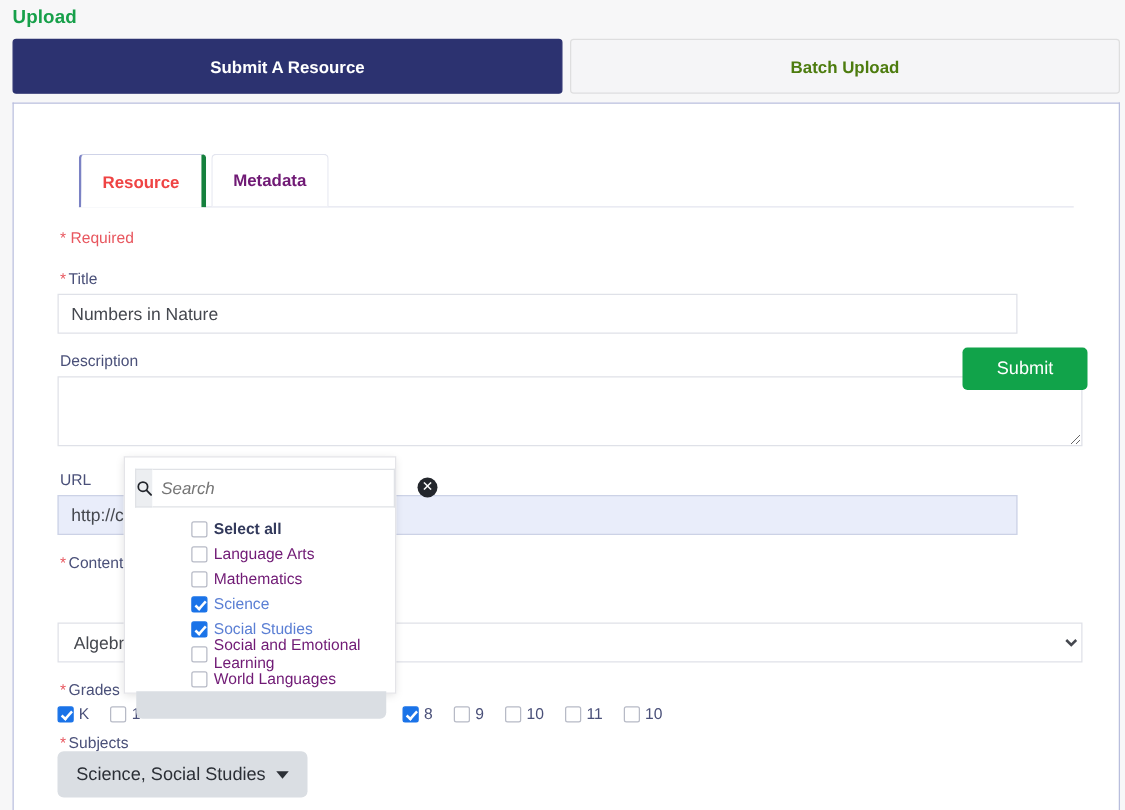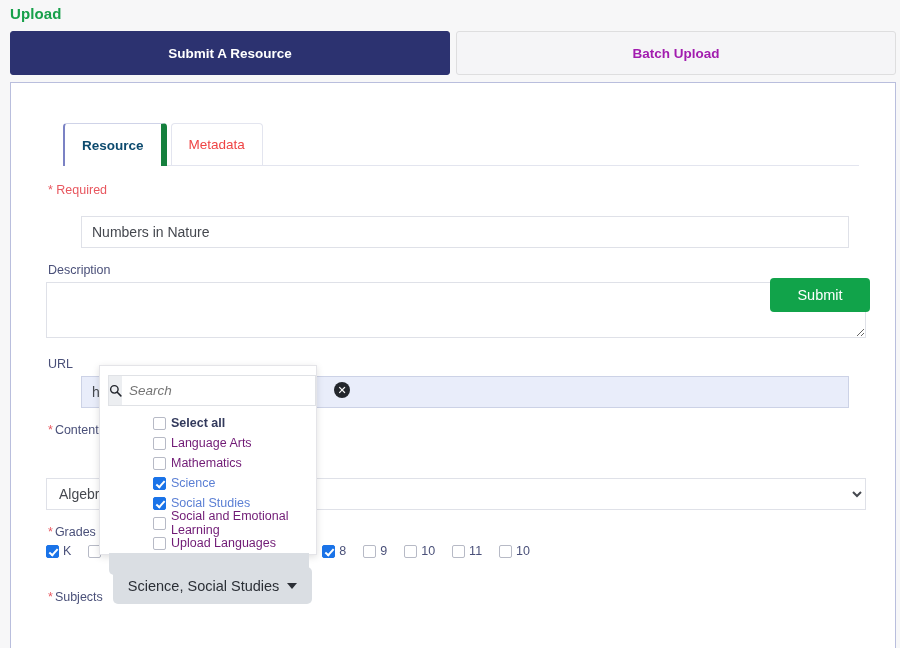--- a/index.html
+++ b/index.html
@@ -27,21 +27,21 @@
     display: flex; gap: 6px;
   }
   .top-tab {
     flex: 1 1 0; height: 44px;
     display: flex; align-items: center; justify-content: center;
     font-size: 13.5px; font-weight: bold;
     border-radius: 3px;
     cursor: pointer; user-select: none;
   }
   .top-tab.active { background: #2c3270; color: #ffffff; border: 1px solid #2c3270; }
-  .top-tab.inactive { background: #f5f5f7; color: #a21caf; border: 1px solid #dededf; }
+  .top-tab.inactive { background: #f5f5f7; color: #4d7c0f; border: 1px solid #dededf; }
 
   
   .card {
     position: absolute; left: 10px; top: 82px;
     width: 886px; height: 566px;
     background: #ffffff;
     border: 1px solid #b9bedd;
     border-bottom: none;
   }
 
@@ -56,28 +56,28 @@
     height: 42px; padding: 0 17px;
     display: flex; align-items: center;
     font-size: 13.5px;
     border: 1px solid #e3e5ef;
     border-bottom: none;
     border-radius: 4px 4px 0 0;
     background: #ffffff;
     cursor: pointer; user-select: none;
   }
   .inner-tab.active {
-    color: #0c4a6e; font-weight: bold;
+    color: #ef4444; font-weight: bold;
     border-left: 2px solid #7b82c4;
     border-top: 1px solid #cfd3e8;
-    border-right: 6px solid #15803d;
+    border-right: 4px solid #15803d;
     position: relative; z-index: 2;
     margin-bottom: -1px; height: 43px;
   }
-  .inner-tab.inactive { color: #ef4444; }
+  .inner-tab.inactive { color: #701a75; font-weight: bold; }
 
   
   .form { position: absolute; left: 35px; top: 100px; width: 820px; }
 
   .req-note { font-size: 12.5px; color: #e8575f; margin: 0 0 19px 2px; }
 
   .flabel {
     font-size: 12.5px; color: #4a5079;
     margin: 0 0 5px 2px; display: block;
   }
@@ -86,21 +86,20 @@
   .field-gap { margin-bottom: 15px; }
 
   input.text-field {
     width: 768px; height: 32px;
     border: 1px solid #dfe1e8;
     background: #ffffff;
     font-size: 14px; color: #45484f;
     padding: 0 10px;
     font-family: "Liberation Sans", sans-serif;
     outline: none;
-    margin-left: 35px;
   }
   input.text-field.url {
     background: #e9edfa; border-color: #ccd2e6;
   }
   textarea.area {
     width: 820px; height: 56px;
     border: 1px solid #dfe1e8;
     background: #ffffff; resize: vertical;
     font-size: 14px; color: #45484f;
     padding: 6px 10px;
@@ -216,21 +215,21 @@
   }
   .dd-item.bold { color: #333a5c; font-weight: bold; }
   .dd-item.on { color: #5b7fd4; }
   .dd-shadowbar {
     position: absolute; left: 9px; bottom: -21px;
     width: 200px; height: 22px;
     background: #dadee3; border-radius: 0 0 5px 5px;
   }
 
   
-  .subjects-row { display: flex; align-items: flex-end; margin-top: 9px; }
+  .subjects-row { display: flex; align-items: flex-start; margin-top: 9px; flex-direction: column; }
   .subjects-label { font-size: 12.5px; color: #4a5079; margin-right: 10px; }
 </style>
 </head>
 <body>
 
 <div id="root">
 
   <div class="page-title">Upload</div>
 
   <div class="top-tabs">
@@ -251,20 +250,23 @@
       <div class="inner-tab inactive">
         <span>Metadata</span>
       </div>
     </div>
 
     <div class="form">
 
       <div class="req-note">* Required</div>
 
       <div class="field-gap">
+        <label class="flabel">
+          <span class="star">*</span><span>Title</span>
+        </label>
         <input class="text-field" type="text" value="Numbers in Nature" style="">
       </div>
 
       <div class="field-gap">
         <label class="flabel">
           <span>Description</span>
         </label>
         <textarea class="area" style=""></textarea>
       </div>
 
@@ -367,19 +369,19 @@
         <div class="dd-item on">
           <span class="cbx checked"></span>
           <span>Social Studies</span>
         </div>
         <div class="dd-item">
           <span class="cbx"></span>
           <span>Social and Emotional Learning</span>
         </div>
         <div class="dd-item">
           <span class="cbx"></span>
-          <span>Upload Languages</span>
+          <span>World Languages</span>
         </div>
       </div>
     <div class="dd-shadowbar"></div>
   </div>
 
 </div>
 
 </body></html>

